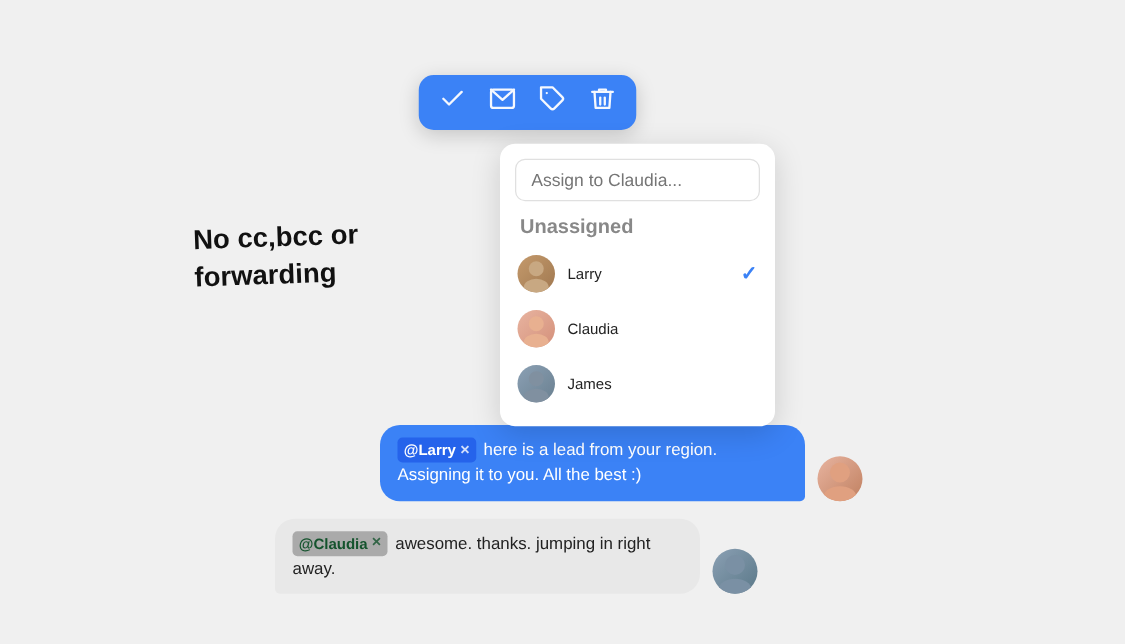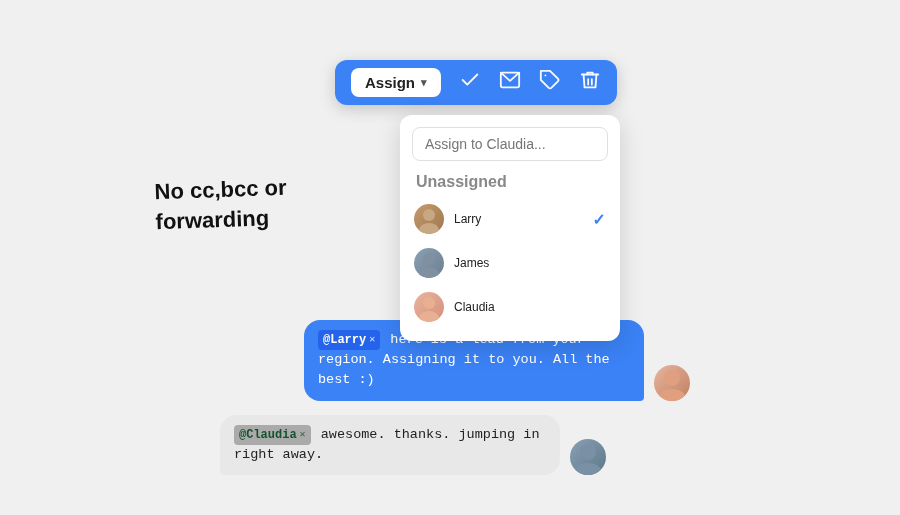--- a/index.html
+++ b/index.html
@@ -183,21 +183,20 @@
 
     .chat-avatar.user1 { background: linear-gradient(135deg, #e8b4a0, #c08060); }
     .chat-avatar.user2 { background: linear-gradient(135deg, #8ba0b4, #5a7888); }
 
     .bubble {
       border-radius: 16px;
       padding: 10px 14px;
       font-size: 13.5px;
       line-height: 1.5;
       max-width: 340px;
-      font-family: Liberation Mono, monospace;
     }
 
     .bubble.blue {
       background: #3b82f6;
       color: white;
       border-bottom-right-radius: 4px;
     }
 
     .bubble.gray {
       background: #e8e8e8;
@@ -243,24 +242,20 @@
 <body>
 
 <div class="scene">
 
   <div class="handwritten-text">
     <div>No cc,bcc or</div>
     <div>forwarding</div>
   </div>
 
   <div class="toolbar">
-    <button class="assign-btn">
-      <span>Assign</span>
-      <span class="chevron">▾</span>
-    </button>
 
     <span class="toolbar-icon icon-check">
       <svg viewBox="0 0 24 24">
           <polyline points="20 6 9 17 4 12"></polyline>
         </svg>
     </span>
 
     <span class="toolbar-icon icon-mail">
       <svg viewBox="0 0 24 24">
           <rect x="2" y="4" width="20" height="16" rx="2"></rect>
@@ -296,37 +291,37 @@
         <svg width="30" height="30" viewBox="0 0 30 30">
           <circle cx="15" cy="11" r="6" fill="#c8a882"></circle>
           <ellipse cx="15" cy="26" rx="10" ry="7" fill="#c8a882"></ellipse>
         </svg>
       </div>
       <span class="dropdown-item-name">Larry</span>
       <span class="check-icon">✓</span>
     </div>
 
     <div class="dropdown-item">
+      <div class="avatar claudia">
+        <svg width="30" height="30" viewBox="0 0 30 30">
+          <circle cx="15" cy="11" r="6" fill="#e8b090"></circle>
+          <ellipse cx="15" cy="26" rx="10" ry="7" fill="#e8b090"></ellipse>
+        </svg>
+      </div>
+      <span class="dropdown-item-name">Claudia</span>
+    </div>
+
+    <div class="dropdown-item">
       <div class="avatar james">
         <svg width="30" height="30" viewBox="0 0 30 30">
           <circle cx="15" cy="11" r="6" fill="#8090a0"></circle>
           <ellipse cx="15" cy="26" rx="10" ry="7" fill="#8090a0"></ellipse>
         </svg>
       </div>
       <span class="dropdown-item-name">James</span>
-    </div>
-
-    <div class="dropdown-item">
-      <div class="avatar claudia">
-        <svg width="30" height="30" viewBox="0 0 30 30">
-          <circle cx="15" cy="11" r="6" fill="#e8b090"></circle>
-          <ellipse cx="15" cy="26" rx="10" ry="7" fill="#e8b090"></ellipse>
-        </svg>
-      </div>
-      <span class="dropdown-item-name">Claudia</span>
     </div>
   </div>
 
   <div class="chat-area">
 
     <div class="bubble-row right">
       <div class="chat-avatar user1">
         <svg width="36" height="36" viewBox="0 0 36 36">
           <circle cx="18" cy="13" r="8" fill="#e0a080"></circle>
           <ellipse cx="18" cy="32" rx="13" ry="8" fill="#e0a080"></ellipse>

